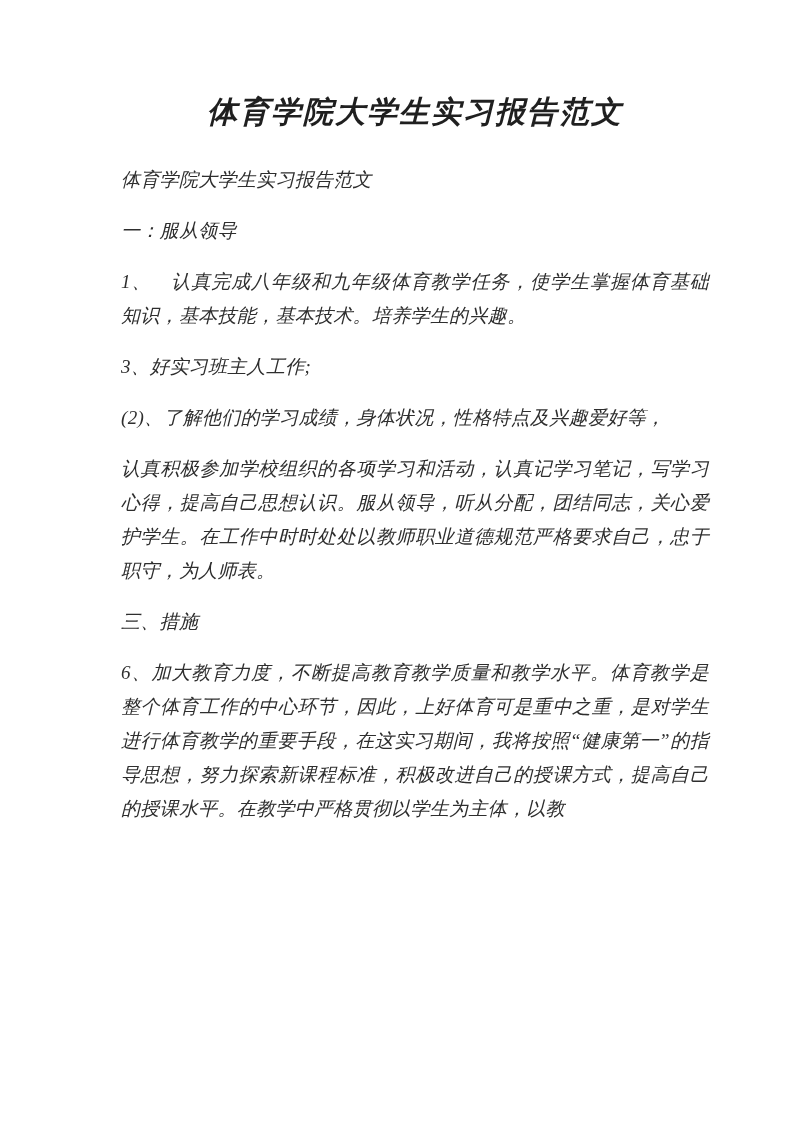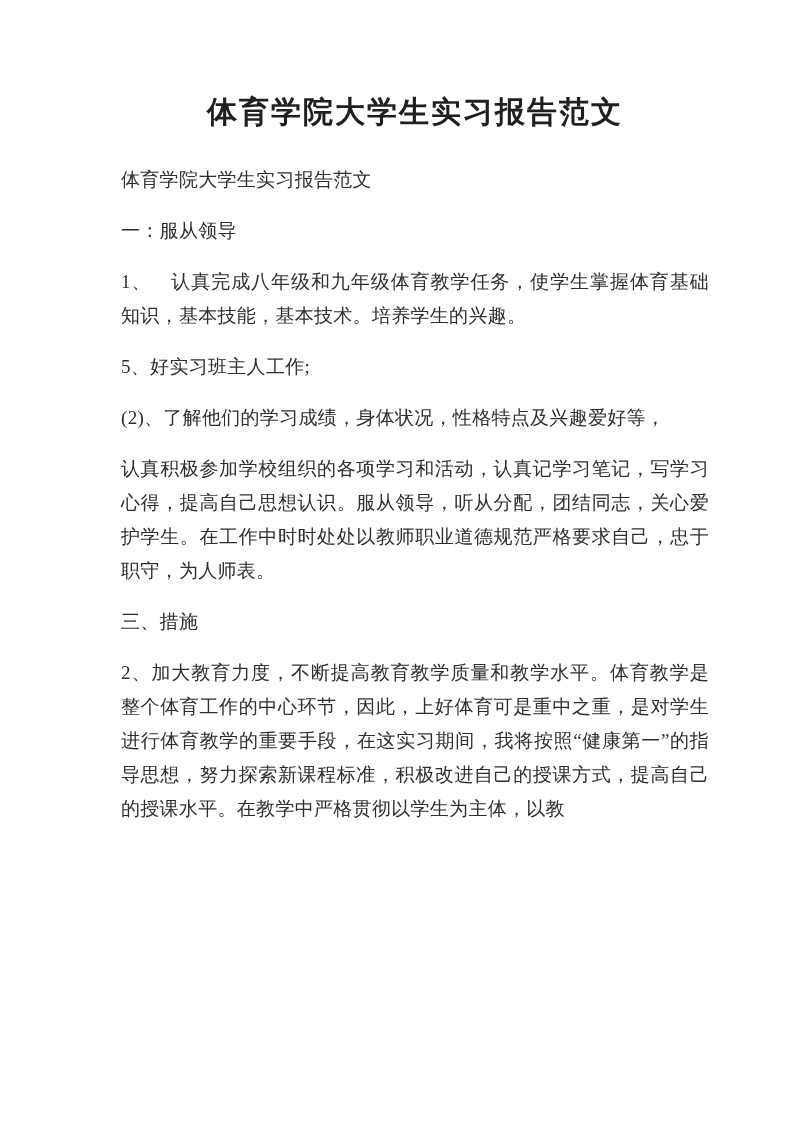--- a/index.html
+++ b/index.html
@@ -10,20 +10,21 @@
   .page {
     position: relative;
     width: 793px;
     height: 1122px;
     background: #ffffff;
     box-sizing: border-box;
     padding: 92px 84px 0 121px;
     overflow: hidden;
     font-family: "Liberation Serif", "DejaVu Serif", serif;
     color: #2e2e2e;
+    font-style: italic;
   }
   .doc-title {
     margin: 0 0 31px 0;
     font-size: 30px;
     line-height: 40px;
     font-weight: bold;
     text-align: center;
     letter-spacing: 2px;
     color: #1f1f1f;
     white-space: nowrap;
@@ -40,18 +41,18 @@
 </style>
 </head>
 <body>
 
 <div class="page">
   <h1 class="doc-title">体育学院大学生实习报告范文</h1>
 
   <p class="doc-paragraph">体育学院大学生实习报告范文</p>
   <p class="doc-paragraph">一：服从领导</p>
   <p class="doc-paragraph">1、　认真完成八年级和九年级体育教学任务，使学生掌握体育基础知识，基本技能，基本技术。培养学生的兴趣。</p>
-  <p class="doc-paragraph">5、好实习班主人工作;</p>
+  <p class="doc-paragraph">3、好实习班主人工作;</p>
   <p class="doc-paragraph">(2)、了解他们的学习成绩，身体状况，性格特点及兴趣爱好等，</p>
   <p class="doc-paragraph">认真积极参加学校组织的各项学习和活动，认真记学习笔记，写学习心得，提高自己思想认识。服从领导，听从分配，团结同志，关心爱护学生。在工作中时时处处以教师职业道德规范严格要求自己，忠于职守，为人师表。</p>
   <p class="doc-paragraph">三、措施</p>
-  <p class="doc-paragraph">2、加大教育力度，不断提高教育教学质量和教学水平。体育教学是整个体育工作的中心环节，因此，上好体育可是重中之重，是对学生进行体育教学的重要手段，在这实习期间，我将按照“健康第一”的指导思想，努力探索新课程标准，积极改进自己的授课方式，提高自己的授课水平。在教学中严格贯彻以学生为主体，以教</p>
+  <p class="doc-paragraph">6、加大教育力度，不断提高教育教学质量和教学水平。体育教学是整个体育工作的中心环节，因此，上好体育可是重中之重，是对学生进行体育教学的重要手段，在这实习期间，我将按照“健康第一”的指导思想，努力探索新课程标准，积极改进自己的授课方式，提高自己的授课水平。在教学中严格贯彻以学生为主体，以教</p>
 </div>
 
 </body></html>

